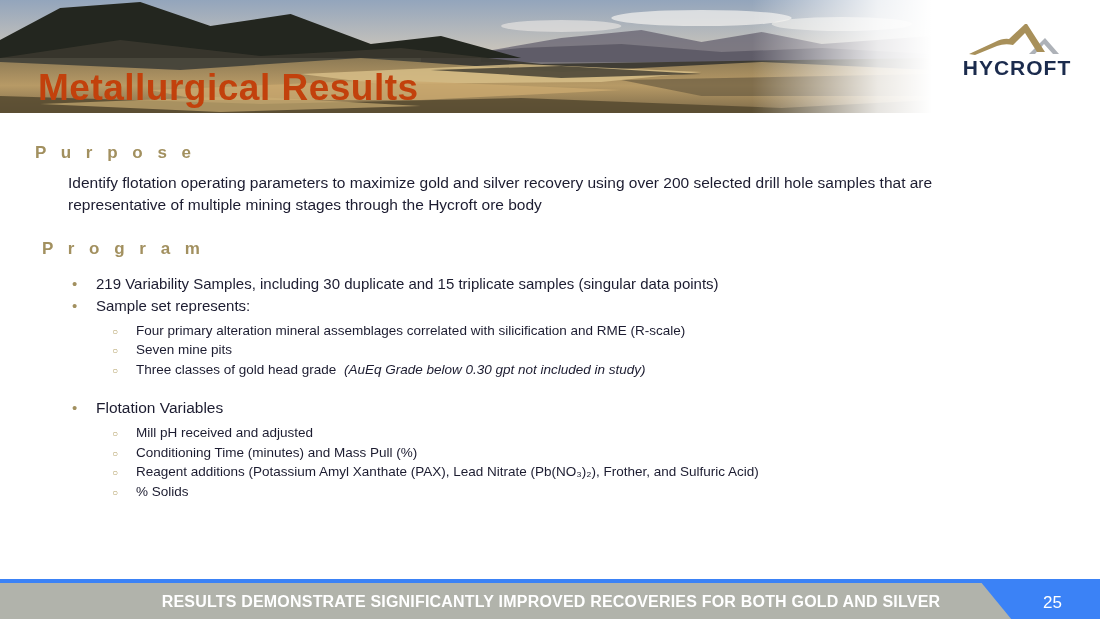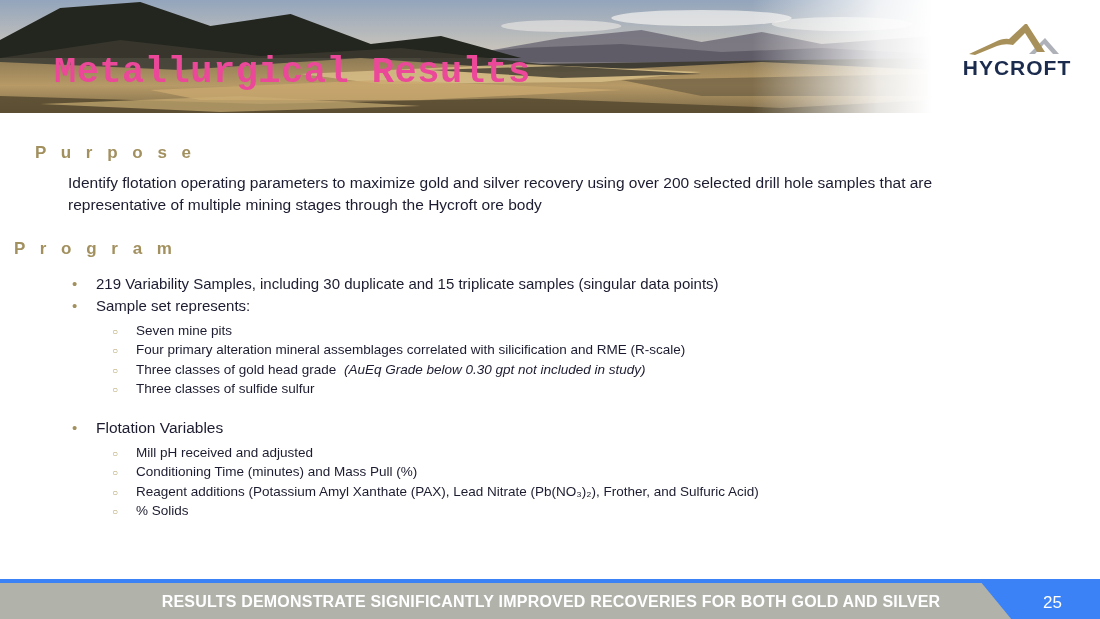--- a/index.html
+++ b/index.html
@@ -7,34 +7,34 @@
     position:relative;width:1100px;height:619px;background:#ffffff;
     font-family:"Liberation Sans","DejaVu Sans",sans-serif;overflow:hidden;
     margin:0 auto;color:#1c1c30;
   }
   
   .header{position:absolute;left:0;top:0;width:932px;height:113px;}
   .header svg{position:absolute;left:0;top:0;width:100%;height:100%;}
   .header-fade{position:absolute;right:0;top:0;width:180px;height:100%;
     background:linear-gradient(90deg,rgba(255,255,255,0) 0%,rgba(255,255,255,.85) 70%,#fff 100%);}
   .page-title{
-    position:absolute;left:38px;bottom:4px;margin:16px;color:#ec4899;
-    font-size:37px;font-weight:bold;letter-spacing:.5px;font-family:Liberation Mono, monospace;
+    position:absolute;left:38px;bottom:4px;margin:0;color:#c2410c;
+    font-size:37px;font-weight:bold;letter-spacing:.5px;
   }
   
   .logo{position:absolute;right:28px;top:20px;width:110px;text-align:center;}
   .logo svg{display:block;margin:0 auto;}
   .logo-text{font-size:21px;font-weight:bold;color:#1b2b4d;letter-spacing:1px;margin-top:-2px;}
   
   .content{position:absolute;left:0;top:113px;width:1100px;}
   .section-heading{
     margin:0;color:#a2905f;font-size:17px;font-weight:bold;letter-spacing:5px;
   }
   .purpose-heading{margin:30px 0 0 35px;}
-  .program-heading{margin:22px 0 0 14px;}
+  .program-heading{margin:22px 0 0 42px;}
   .purpose-body{
     margin:9px 0 0 68px;width:890px;font-size:15.5px;line-height:1.45;color:#1c1c30;
   }
   ul{list-style:none;margin:0;padding:0;}
   ul.l1{margin:14px 0 0 72px;}
   ul.l1 li{
     position:relative;padding-left:24px;font-size:15px;line-height:22px;color:#1c1c30;
   }
   ul.l1 li::before{
     content:"\2022";position:absolute;left:0;top:0;color:#a2905f;font-size:15px;
@@ -120,24 +120,23 @@
     <p class="purpose-body">Identify flotation operating parameters to maximize gold and silver recovery using over 200 selected drill hole samples that are representative of multiple mining stages through the Hycroft ore body</p>
 
     <h2 class="section-heading program-heading">P r o g r a m</h2>
 
     <ul class="l1">
       <li><span>219 Variability Samples, including 30 duplicate and 15 triplicate samples (singular data points)</span></li>
       <li><span>Sample set represents:</span></li>
     </ul>
 
     <ul class="l2">
+      <li><span>Four primary alteration mineral assemblages correlated with silicification and RME (R-scale)</span></li>
       <li><span>Seven mine pits</span></li>
-      <li><span>Four primary alteration mineral assemblages correlated with silicification and RME (R-scale)</span></li>
       <li><span>Three classes of gold head grade</span>&nbsp; <span class="italic-note">(AuEq Grade below 0.30 gpt not included in study)</span></li>
-      <li><span>Three classes of sulfide sulfur</span></li>
     </ul>
 
     <ul class="l1 flotation">
       <li><span>Flotation Variables</span></li>
     </ul>
 
     <ul class="l2">
       <li><span>Mill pH received and adjusted</span></li>
       <li><span>Conditioning Time (minutes) and Mass Pull (%)</span></li>
       <li><span>Reagent additions (Potassium Amyl Xanthate (PAX), Lead Nitrate (Pb(NO₃)₂), Frother, and Sulfuric Acid)</span></li>

